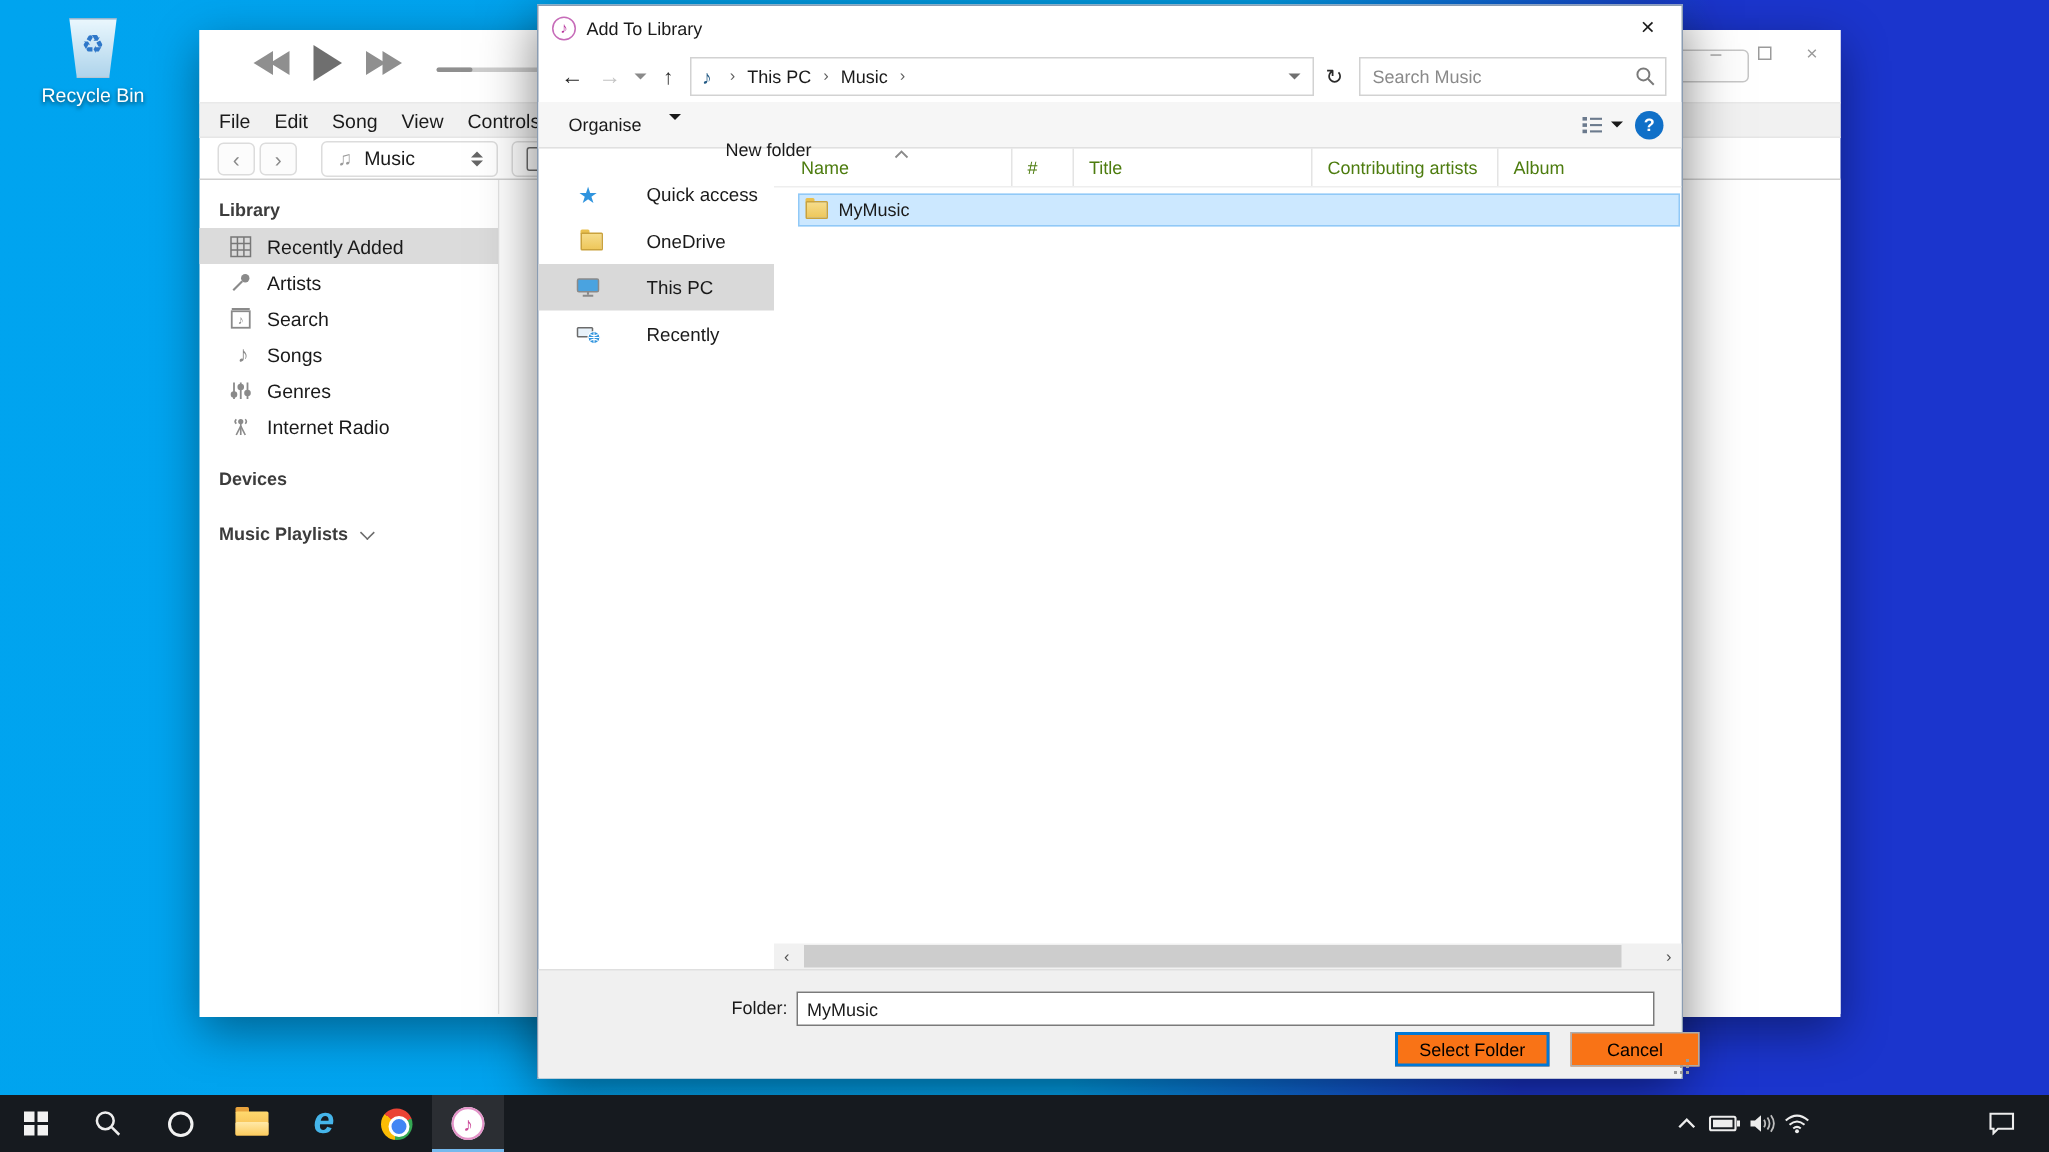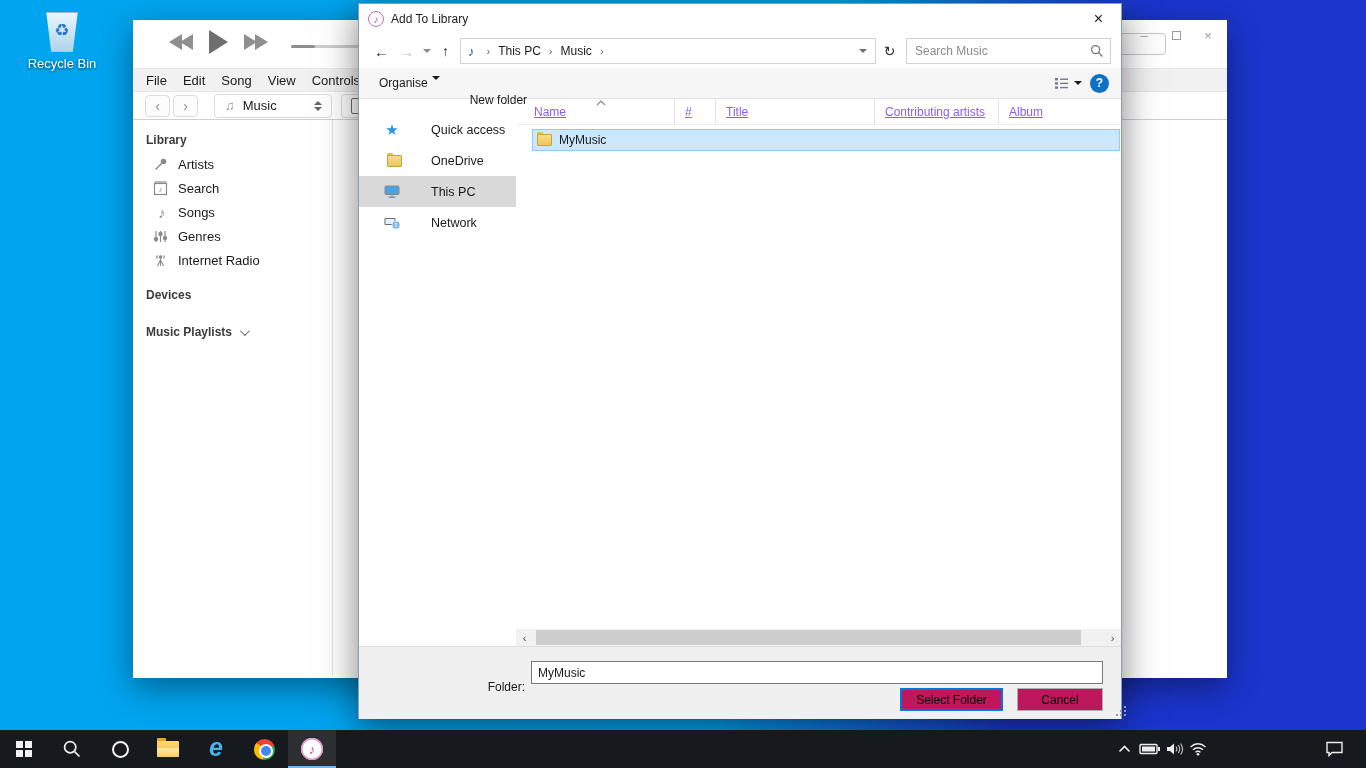--- a/index.html
+++ b/index.html
@@ -88,60 +88,60 @@
   .addr-spacer { flex:1; }
   .addr .tiny-dn { margin-right:8px; border-top-color:#707070; }
   .refresh { width:27px; height:26px; display:flex; align-items:center; justify-content:center; font-size:14px; color:#2b2b2b; }
   .searchbox { width:205px; height:26px; border:1px solid #d2d2d2; position:relative; margin-left:3px; }
   .searchbox input { width:100%; height:100%; border:0; outline:none; padding:0 26px 0 8px; font-size:12px;
     font-family:inherit; color:#b91c1c; background:transparent; }
   .searchbox input::placeholder { color:#8a8a8a; }
   .mag { position:absolute; right:6px; top:5px; }
   .dlg-toolbar { height:31px; background:#f6f6f6; border-bottom:1px solid #e0e0e0; display:flex; align-items:center;
     padding:0 12px 0 20px; position:relative; }
-  .tb-item { display:flex; align-items:flex-start; gap:4px; font-size:12px; }
+  .tb-item { display:flex; align-items:flex-start; gap:18px; font-size:12px; }
   .tb-caret { width:0; height:0; border-left:4px solid transparent; border-right:4px solid transparent; border-top:4px solid #1a1a1a; }
   .tb-new { margin-left:30px;margin-top:34px; }
   .tb-right { position:absolute; right:12px; display:flex; align-items:center; gap:8px; }
   .help-ic { width:19px; height:19px; border-radius:50%; background:#1070c8; color:#fff; font-weight:bold;
     display:flex; align-items:center; justify-content:center; font-size:12px; }
   .dlg-body { display:flex; height:547px; }
   .navpane { width:157px; padding-top:15px; position:relative; }
   .np-item { height:31px; display:flex; align-items:center; position:relative; font-size:12.5px; }
   .np-item .ic { position:absolute; left:24px; width:18px; height:16px; display:flex; align-items:center; justify-content:center; }
   .np-item .lb { margin-left:72px; }
   .np-sel { background:#d9d9d9; }
   .star { color:#3094de; font-size:15px; }
   .filearea { flex:1; display:flex; flex-direction:column; position:relative; }
-  .lv-head { height:26px; display:flex; border-bottom:1px solid #eee; color:#8b5cf6; position:relative;text-decoration:underline; }
+  .lv-head { height:26px; display:flex; border-bottom:1px solid #eee; color:#4d7c0f; position:relative; }
   .col { display:flex; align-items:center; border-right:1px solid #e4e4e4; padding-left:10px; }
   .col-name { width:159px; padding-left:18px; }
   .col-num { width:41px; }
   .col-title { width:159px; }
   .col-artists { width:124px; }
   .col-album { flex:1; border-right:0; }
   .sort-caret { position:absolute; left:80px; top:1px; }
   .lv-rows { flex:1; position:relative; }
   .file-row { position:absolute; left:16px; right:1px; top:4px; height:22px; background:#cce8ff;
     border:1px solid #91c9f7; display:flex; align-items:center; }
   .folder-ic { position:relative; width:15px; height:12px; margin-left:4px; }
   .folder-ic .tab { position:absolute; left:0; top:-2px; width:6px; height:3px; background:#e9c04f; border-radius:1px 1px 0 0; }
   .folder-ic .bod { position:absolute; left:0; top:0; width:15px; height:12px; border-radius:1px;
     background:linear-gradient(180deg,#f6dc8a,#eec75b); border:1px solid #caa23c; }
   .file-row .fname { margin-left:7px; }
   .hscroll { height:17px; background:#f1f1f1; position:relative; display:flex; align-items:center; }
   .hs-arrow { width:17px; text-align:center; color:#505050; font-size:11px; }
   .hs-right { position:absolute; right:0; }
   .hs-thumb { position:absolute; left:20px; width:545px; top:1px; height:15px; background:#cdcdcd; }
   .dlg-footer { height:73px; background:#f0f0f0; border-top:1px solid #dfdfdf; position:relative; }
-  .folder-lbl { position:absolute; left:112px; top:33px; width:54px; text-align:right; }
+  .folder-lbl { position:absolute; left:112px; top:18px; width:54px; text-align:right; }
   .folder-input { position:absolute; left:172px; top:14px; width:572px; height:23px; border:1px solid #7a7a7a;
     padding:0 6px; font-size:12px; font-family:inherit; color:#1a1a1a; outline:none; background:#fff; }
-  .btn { position:absolute; top:41px; height:23px; background:#be185d; border:1px solid #adadad; font-size:12px;
-    font-family:inherit; display:flex; align-items:center; justify-content:center; }
+  .btn { position:absolute; top:41px; height:23px; background:#f97316; border:1px solid #adadad; font-size:12px;
+    font-family:inherit; display:flex; align-items:center; justify-content:center;margin-left:30px; }
   .btn-primary { left:541px; width:103px; border:2px solid #0078d7; }
   .btn-cancel { left:658px; width:86px; }
   .grip { position:absolute; right:3px; bottom:3px; width:2px; height:2px; background:#9a9a9a;
     box-shadow:8px 0 #9a9a9a, 8px -4px #9a9a9a, 8px -8px #9a9a9a, 4px 0 #9a9a9a, 4px -4px #9a9a9a, 0 0 #9a9a9a; }
 
   
   #taskbar { left:0; top:730px; width:1366px; height:38px; background:#161a1f; display:flex; }
   .tb-slot { width:48px; height:38px; display:flex; align-items:center; justify-content:center; position:relative; }
   .tb-active { background:rgba(255,255,255,.09); }
   .tb-underline { position:absolute; left:0; bottom:0; width:48px; height:2px; background:#76b9ed; }
@@ -218,20 +218,34 @@
             <span class="ud-t ud-dn"></span>
           </span>
       </span>
       <span class="phone-btn">
           <span class="phone-shape"></span>
         </span>
     </div>
     <div class="it-body">
       <div class="it-sidebar">
         <div class="sb-header">Library</div>
+        <div class="sb-item sb-sel">
+          <span class="ic">
+            <svg class="wic" width="15" height="15" viewBox="0 0 15 15">
+                <g stroke="#777" stroke-width="1" fill="none">
+                  <rect x="1" y="1" width="13" height="13"></rect>
+                  <line x1="5.3" y1="1" x2="5.3" y2="14"></line>
+                  <line x1="9.6" y1="1" x2="9.6" y2="14"></line>
+                  <line x1="1" y1="5.3" x2="14" y2="5.3"></line>
+                  <line x1="1" y1="9.6" x2="14" y2="9.6"></line>
+                </g>
+              </svg>
+          </span>
+          <span class="lb">Recently Added</span>
+        </div>
         <div class="sb-item">
           <span class="ic">
             <svg class="wic" width="15" height="15" viewBox="0 0 15 15">
                 <circle cx="10.5" cy="4.5" r="2.8" fill="#8a8a8a"></circle>
                 <line x1="8.5" y1="6.5" x2="2.5" y2="12.5" stroke="#8a8a8a" stroke-width="1.4"></line>
               </svg>
           </span>
           <span class="lb">Artists</span>
         </div>
         <div class="sb-item">
@@ -375,21 +389,21 @@
         </div>
         <div class="np-item">
           <span class="ic">
             <svg class="wic" width="18" height="15" viewBox="0 0 18 15">
                 <rect x="1.5" y="3" width="11" height="7" rx="1" fill="#6b6b6b"></rect>
                 <rect x="2.5" y="4" width="9" height="5" fill="#e8f2fa"></rect>
                 <circle cx="13" cy="10" r="4" fill="#3094de" stroke="#fff" stroke-width="0.8"></circle>
                 <path d="M9.5 10 h7 M13 6.5 v7 M10.5 8 q2.5 1.5 5 0 M10.5 12 q2.5 -1.5 5 0" stroke="#fff" stroke-width="0.7" fill="none"></path>
               </svg>
           </span>
-          <span class="lb">Network</span>
+          <span class="lb">Recently</span>
         </div>
       </div>
 
       <div class="filearea">
         <div class="lv-head">
           <span class="sort-caret">
             <svg class="wic" width="10" height="6" viewBox="0 0 10 6">
                 <polyline points="1,5 5,1 9,5" fill="none" stroke="#8a8a8a" stroke-width="1.2"></polyline>
               </svg>
           </span>

